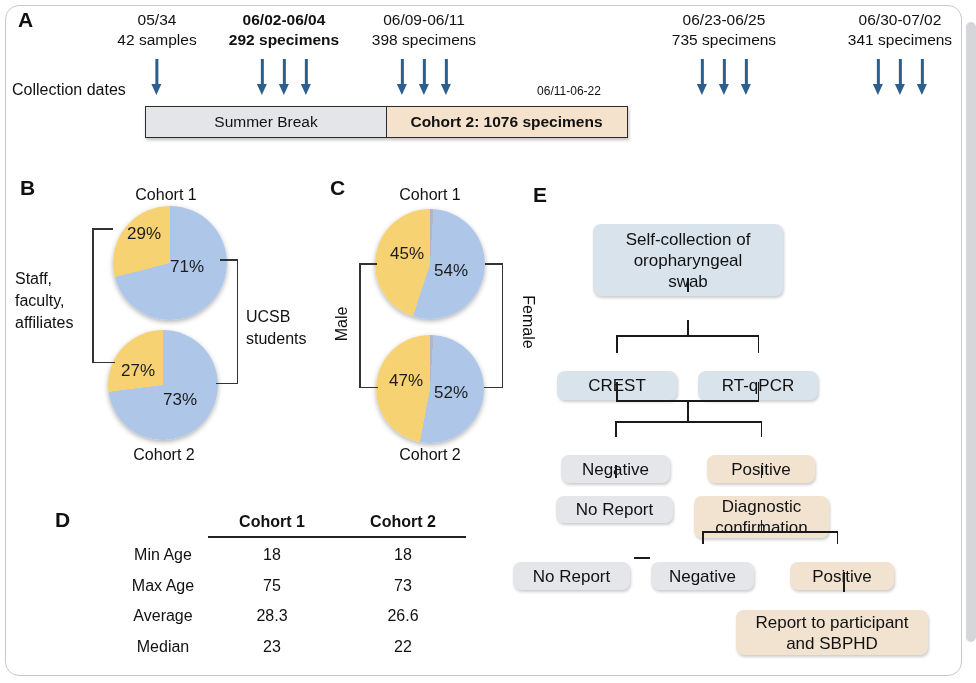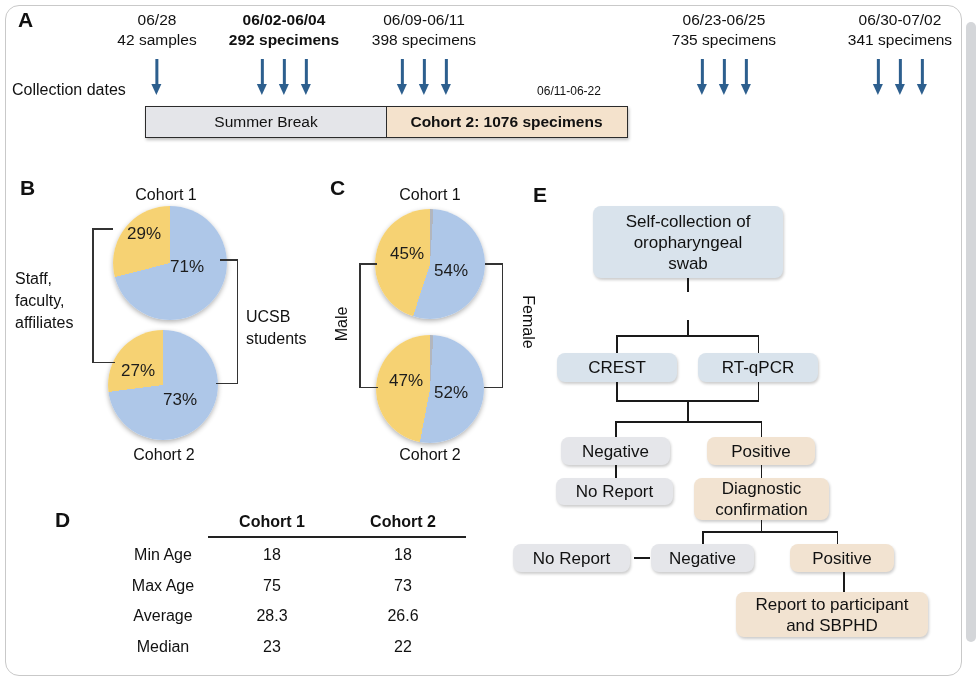--- a/index.html
+++ b/index.html
@@ -28,39 +28,39 @@
   .pie { position:absolute; border-radius:50%; box-shadow:0 2px 5px rgba(0,0,0,0.3); }
   .pie-b1 { background:conic-gradient(#aec7e8 0 71%, #f6d273 71% 100%); }
   .pie-b2 { background:conic-gradient(#aec7e8 0 73%, #f6d273 73% 100%); }
   .pie-c1 { background:conic-gradient(#b2b6be 0 1%, #aec7e8 1% 55%, #f6d273 55% 100%); }
   .pie-c2 { background:conic-gradient(#b2b6be 0 1%, #aec7e8 1% 53%, #f6d273 53% 100%); }
   .pct { position:absolute; font-size:17px; color:#1c1c1c; }
   .bline { position:absolute; background:#333; }
   .fline { position:absolute; background:#1a1a1a; }
   .node { position:absolute; border-radius:8px; display:flex; align-items:center; justify-content:center;
           text-align:center; font-size:17px; line-height:21px; white-space:pre-line;
-          box-shadow:1px 2px 3px rgba(0,0,0,0.2); box-sizing:border-box; }
+          box-shadow:1px 2px 3px rgba(0,0,0,0.2); box-sizing:border-box;margin-top:18px; }
   .nblue { background:#d9e3ec; } .ngray { background:#e5e6ea; } .ntan { background:#f2e3d1; }
   .pre { white-space:pre-line; }
   .t16 { font-size:16px; line-height:22px; }
   .rot-ccw { transform:translate(-50%,-50%) rotate(-90deg); white-space:nowrap; }
   .rot-cw  { transform:translate(-50%,-50%) rotate(90deg);  white-space:nowrap; }
   .cell { position:absolute; text-align:center; font-size:16px; }
 </style>
 </head>
 <body>
 
 <div id="stage">
   <div class="card"></div>
   <div class="edge"></div>
 
   <div class="abs plabel" style="left:18px; top:8px;">A</div>
 
   <div class="abs evt ctr" style="left:157px; top:10px;">
-    <div>06/28</div>
+    <div>05/34</div>
     <div>42 samples</div>
     <div class="arrows">
       <div class="arrow"></div>
     </div>
   </div>
 
   <div class="abs evt ctr" style="left:284px; top:10px;font-weight:bold;">
     <div>06/02-06/04</div>
     <div>292 specimens</div>
     <div class="arrows">

